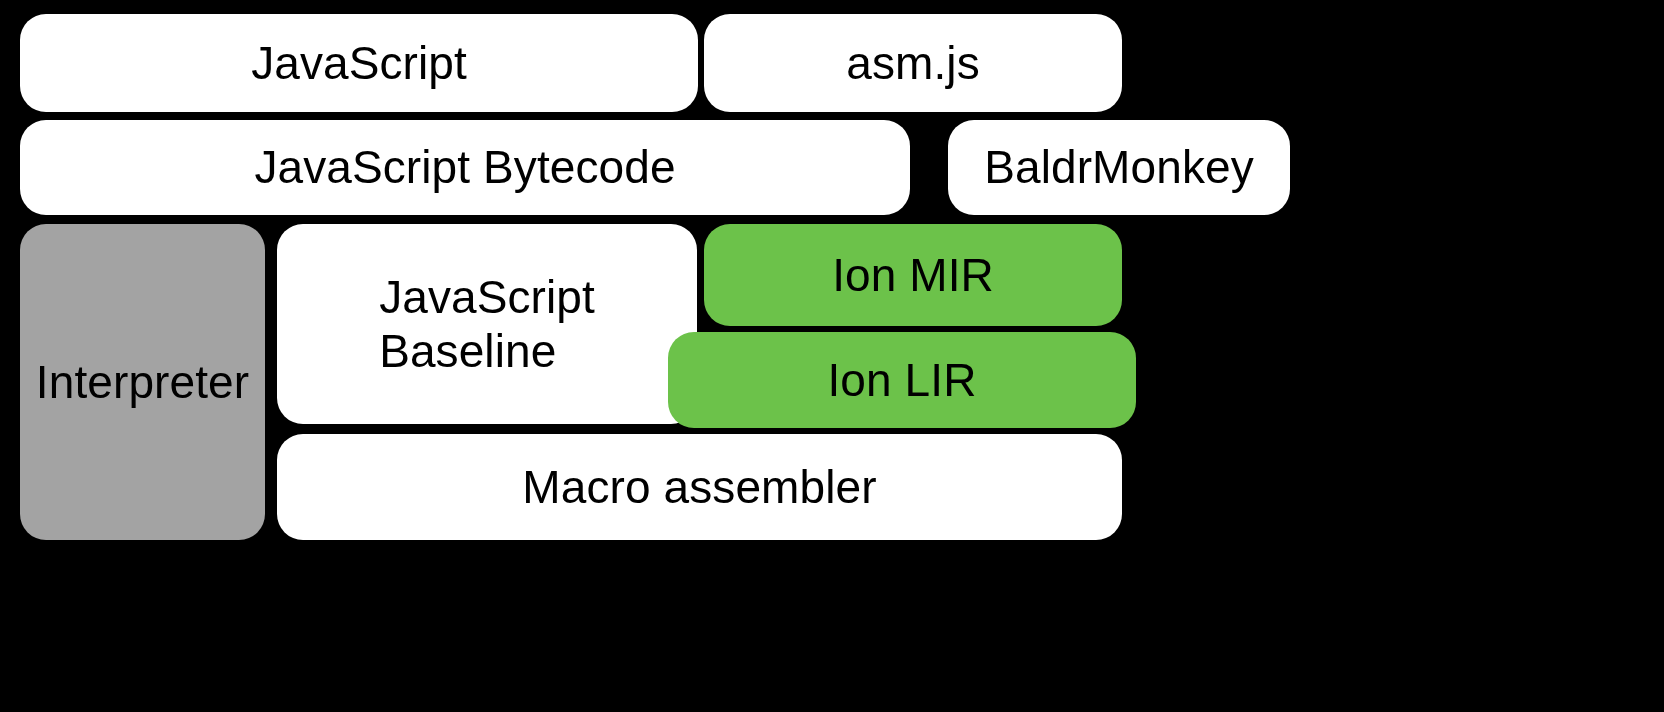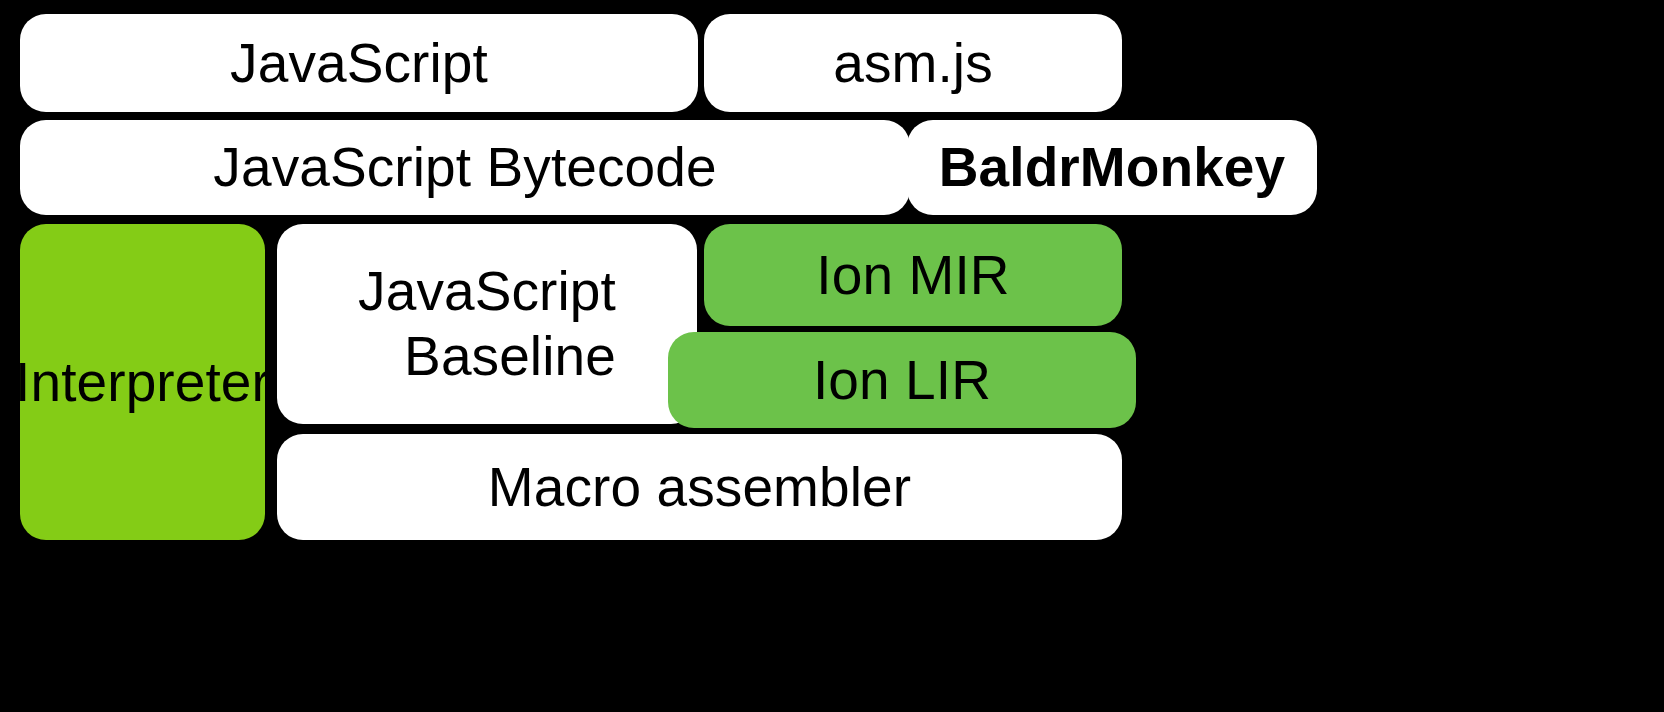--- a/index.html
+++ b/index.html
@@ -15,42 +15,42 @@
     overflow: hidden;
     font-family: "Liberation Sans", sans-serif;
   }
   .node {
     position: absolute;
     box-sizing: border-box;
     border-radius: 26px;
     display: flex;
     align-items: center;
     justify-content: center;
-    text-align: right;
+    text-align: left;
     color: #000000;
-    font-size: 55px;
+    font-size: 46px;
     line-height: 1.18;
     font-weight: 400;
     letter-spacing: 0.1px;
     padding: 4px 10px;
     white-space: pre-line;
     user-select: none;
   }
   .fill-white { background: #ffffff; }
-  .fill-gray  { background: #84cc16; }
+  .fill-gray  { background: #a3a3a3; }
   .fill-green { background: #6cc24a; }
   .fill-pink  { background: #f47e91; }
 </style>
 </head>
 <body>
 
 <div id="stage">
     <div class="node fill-white" style="left: 20px; top: 14px; width: 678px; height: 98px;">JavaScript</div>
     <div class="node fill-white" style="left: 704px; top: 14px; width: 418px; height: 98px;">asm.js</div>
     <div class="node fill-white" style="left: 20px; top: 120px; width: 890px; height: 95px;">JavaScript Bytecode</div>
-    <div class="node fill-white" style="left: 907px; top: 120px; width: 410px; height: 95px; font-weight: bold;">BaldrMonkey</div>
+    <div class="node fill-white" style="left: 948px; top: 120px; width: 342px; height: 95px;">BaldrMonkey</div>
     <div class="node fill-gray" style="left: 20px; top: 224px; width: 245px; height: 316px;">Interpreter</div>
     <div class="node fill-white" style="left: 277px; top: 224px; width: 420px; height: 200px;">JavaScript
 Baseline</div>
     <div class="node fill-green" style="left: 704px; top: 224px; width: 418px; height: 102px;">Ion MIR</div>
     <div class="node fill-green" style="left: 668px; top: 332px; width: 468px; height: 96px;">Ion LIR</div>
     <div class="node fill-white" style="left: 277px; top: 434px; width: 845px; height: 106px;">Macro assembler</div>
   </div>
 
 </body></html>

